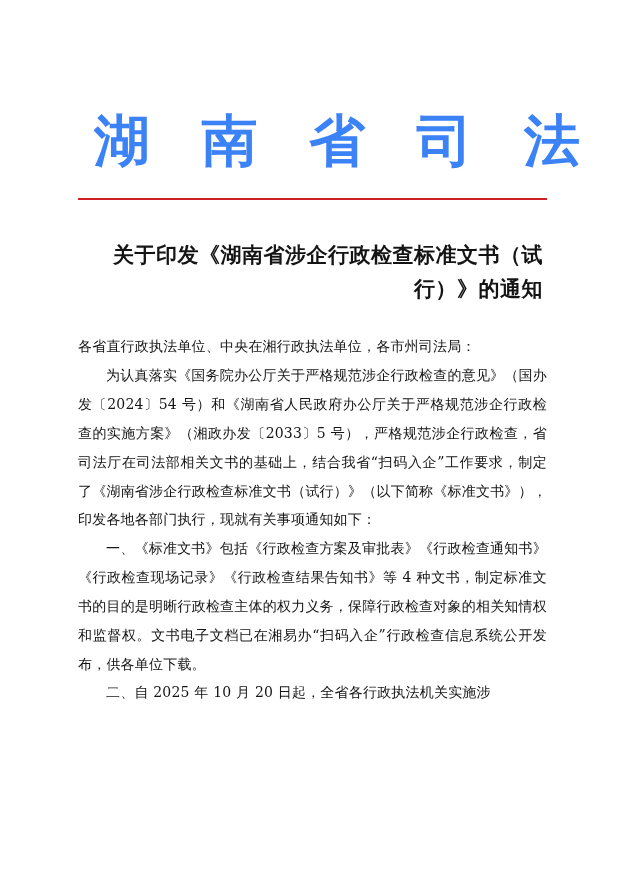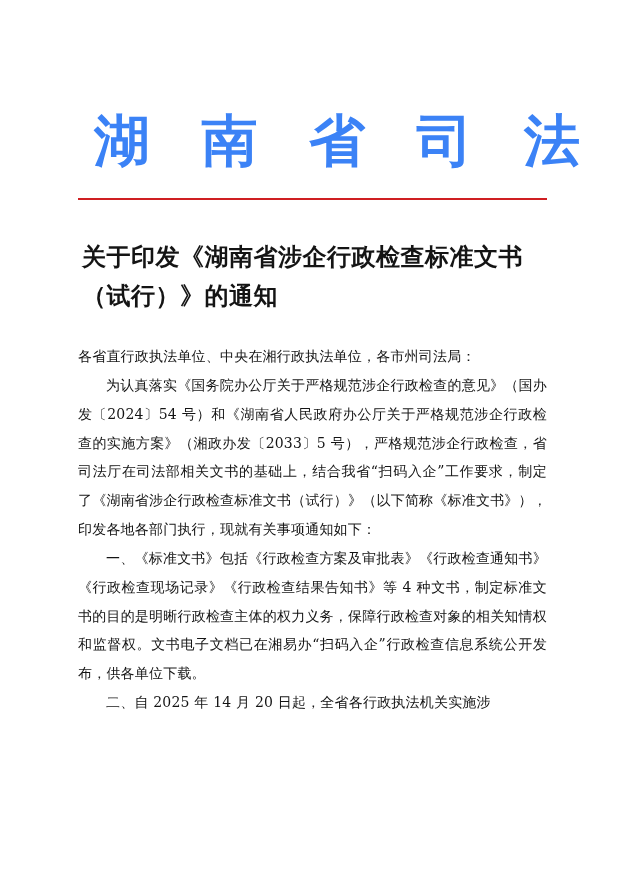--- a/index.html
+++ b/index.html
@@ -33,22 +33,22 @@
     white-space: nowrap;
   }
   .rule-top {
     margin-top: 26px;
     height: 2px;
     background: #cf1f22;
     width: 100%;
   }
   .doc-title {
     margin-top: 38px;
-    text-align: left;
-    font-size: 24px;
+    text-align: right;
+    font-size: 21px;
     font-weight: bold;
     line-height: 1.62;
     letter-spacing: 0.5px;
     color: #141414;
     padding: 0 4px;
   }
   .body-text {
     margin-top: 26px;
     font-size: 14px;
     line-height: 2.06;
@@ -72,16 +72,16 @@
   <div class="masthead">湖 南 省 司 法 厅</div>
 
   <div class="rule-top"></div>
 
   <div class="doc-title">关于印发《湖南省涉企行政检查标准文书（试行）》的通知</div>
 
   <div class="body-text">
     <p>各省直行政执法单位、中央在湘行政执法单位，各市州司法局：</p>
     <p class="indent2">为认真落实《国务院办公厅关于严格规范涉企行政检查的意见》（国办发〔2024〕54 号）和《湖南省人民政府办公厅关于严格规范涉企行政检查的实施方案》（湘政办发〔2033〕5 号），严格规范涉企行政检查，省司法厅在司法部相关文书的基础上，结合我省“扫码入企”工作要求，制定了《湖南省涉企行政检查标准文书（试行）》（以下简称《标准文书》），印发各地各部门执行，现就有关事项通知如下：</p>
     <p class="indent2">一、《标准文书》包括《行政检查方案及审批表》《行政检查通知书》《行政检查现场记录》《行政检查结果告知书》等 4 种文书，制定标准文书的目的是明晰行政检查主体的权力义务，保障行政检查对象的相关知情权和监督权。文书电子文档已在湘易办“扫码入企”行政检查信息系统公开发布，供各单位下载。</p>
-    <p class="indent2">二、自 2025 年 14 月 20 日起，全省各行政执法机关实施涉</p>
+    <p class="indent2">二、自 2025 年 10 月 20 日起，全省各行政执法机关实施涉</p>
   </div>
 
 </div>
 
 </body></html>

